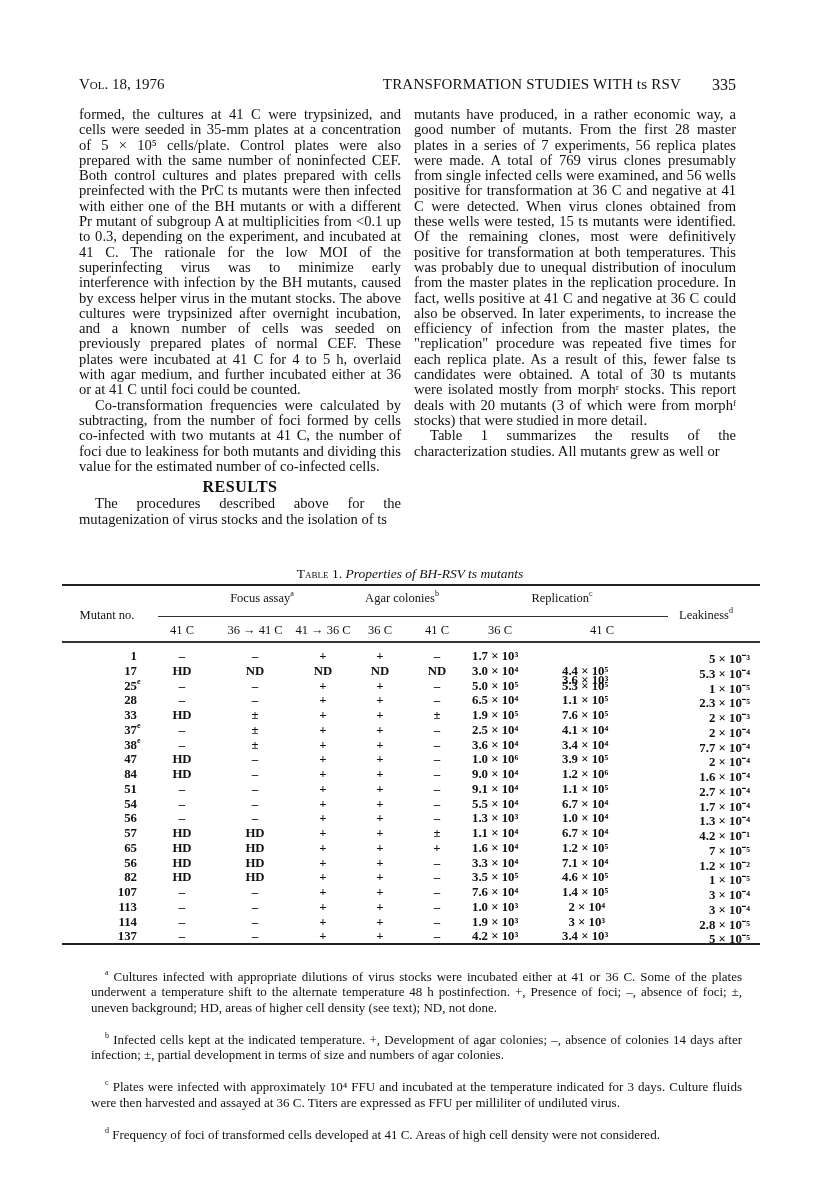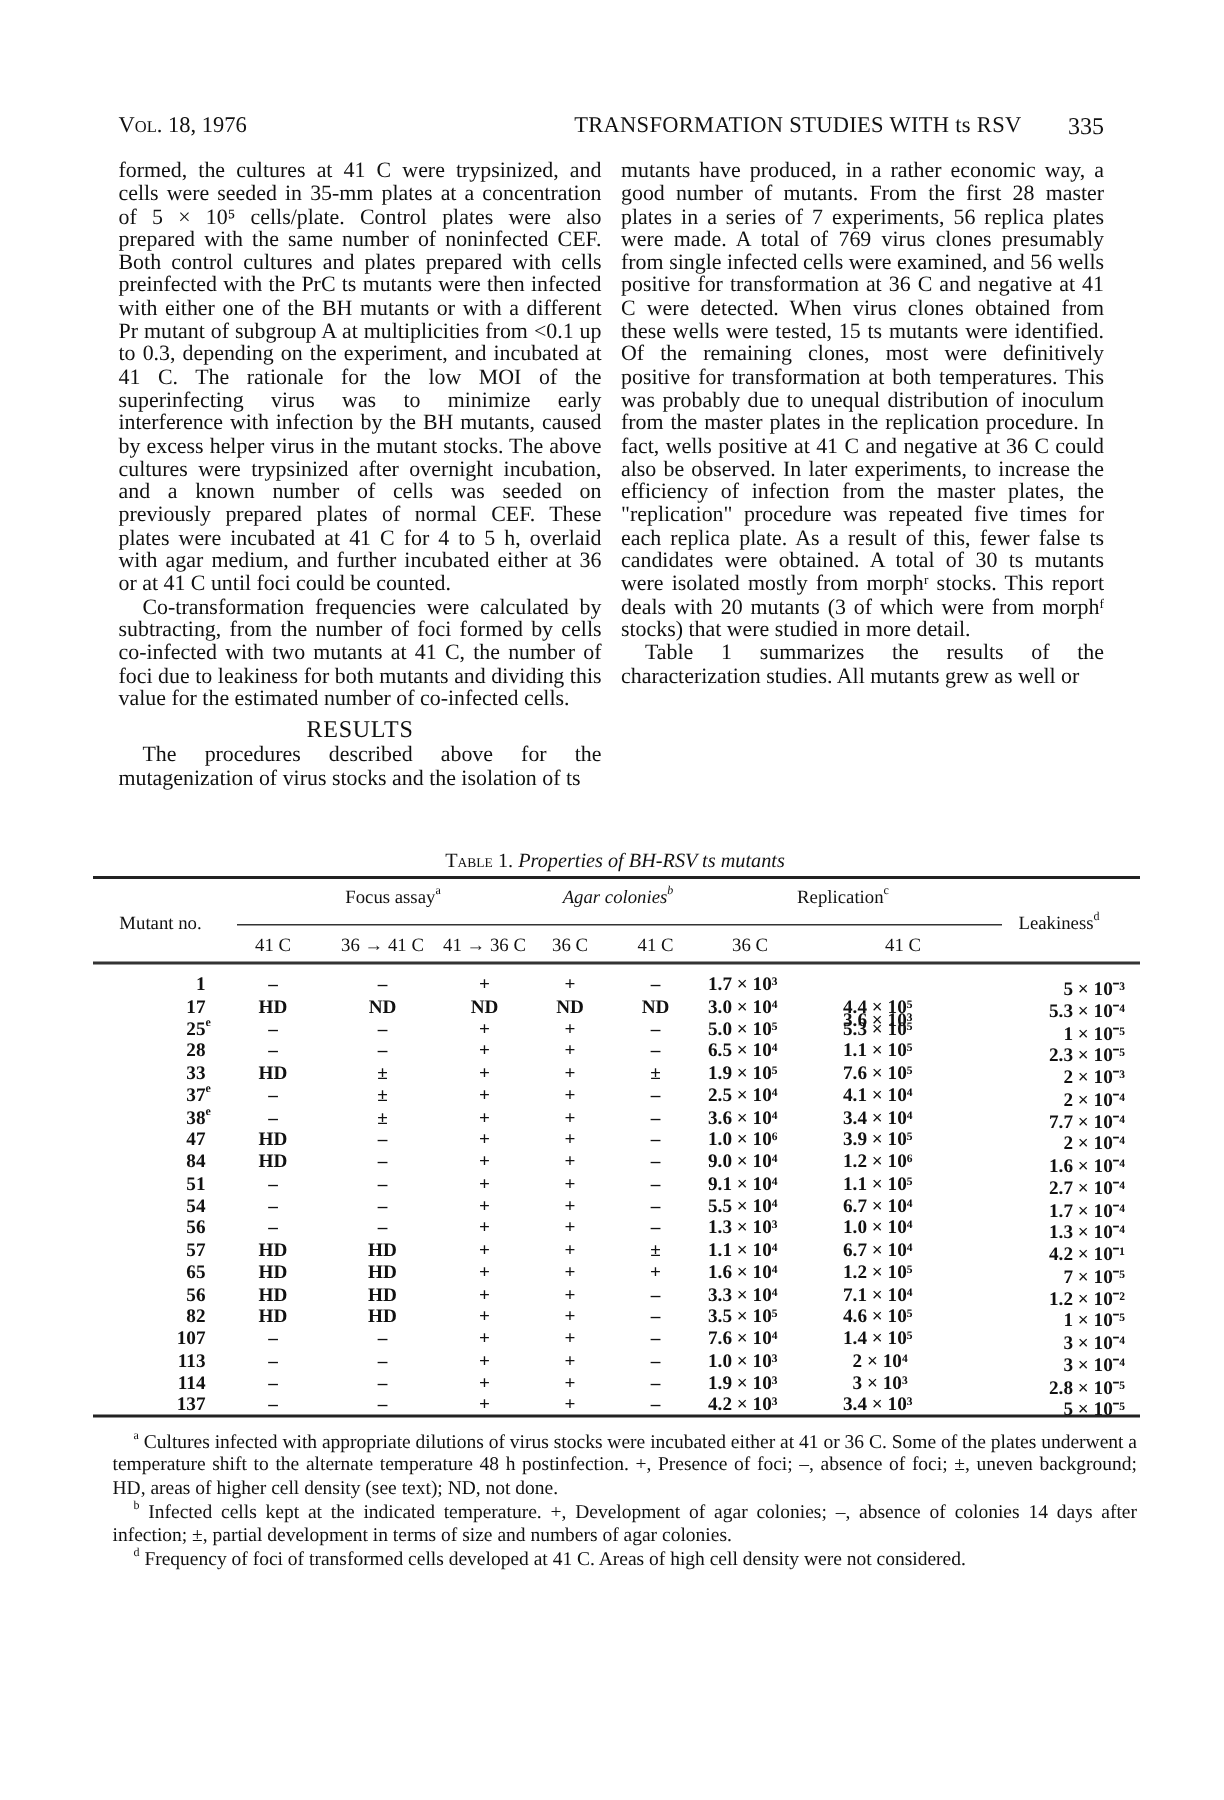--- a/index.html
+++ b/index.html
@@ -11,21 +11,21 @@
   .hdr .title { position: absolute; right: 55px; top: 0; letter-spacing: 0.2px; }
   .hdr .pno { position: absolute; right: 0; top: 0; font-size: 16px; }
 
   .col { position: absolute; top: 107px; width: 322px;
          font-family: "Liberation Serif", serif; font-size: 14.6px; line-height: 15.3px;
          text-align: justify; }
   .col.left { left: 79px; }
   .col.right { left: 414px; }
   .col p { margin: 0; }
   .col p.ind { text-indent: 16px; }
-  .col h2 { font-size: 16px; text-align: center; margin: 5px 0 2px 0; font-weight: normal; letter-spacing: 0.5px; }
+  .col h2 { font-size: 16px; text-align: center; margin: 5px 0 2px 0; font-weight: bold; letter-spacing: 0.5px; }
   sup { font-size: 8px; line-height: 0; vertical-align: 6px; }
 
   .tcap { position: absolute; top: 566px; left: 60px; width: 700px; text-align: center;
           font-family: "Liberation Serif", serif; font-size: 13.5px; }
   .tcap .lab { font-variant: small-caps; }
   .tcap .it { font-style: italic; }
 
   .tbl { position: absolute; top: 584px; left: 62px; width: 698px;
          font-family: "Liberation Serif", serif; font-size: 12.5px; }
   .rule-thick { position: absolute; left: 0; width: 698px; height: 2px; background: #222; }
@@ -38,21 +38,21 @@
   .c-f3641 { left: 168px; width: 50px; }
   .c-f4136 { left: 236px; width: 50px; }
   .c-a36 { left: 298px; width: 40px; }
   .c-a41 { left: 355px; width: 40px; }
   .c-r36 { left: 410px; width: 90px; text-align: left; }
   .c-r41 { left: 500px; width: 90px; text-align: left; }
   .c-leak { left: 600px; width: 88px; text-align: right; }
 
   .fn { position: absolute; top: 952px; left: 74px; width: 685px;
         font-family: "Liberation Serif", serif; font-size: 13px; line-height: 15.3px; text-align: justify; }
-  .fn p { margin: 1px; }
+  .fn p { margin: 17px; }
   .fn p.ind { text-indent: 14px; }
 </style>
 </head>
 <body>
 
 <div class="hdr">
   <span class="vol">Vol. 18, 1976</span>
   <span class="title">TRANSFORMATION STUDIES WITH ts RSV</span>
   <span class="pno">335</span>
 </div>
@@ -73,21 +73,21 @@
   <span class="lab">Table 1.</span>
   <span class="it">Properties of BH-RSV ts mutants</span>
 </div>
 
 <div class="tbl">
   <div class="rule-thick" style="top:0;"></div>
 
   <div class="th" style="left:0; width:90px; top:24px;"><span>Mutant no.</span></div>
 
   <div class="th" style="left:100px; width:200px; top:7px;"><span>Focus assay</span><sup>a</sup></div>
-  <div class="th" style="left:290px; width:120px; top:7px;font-style:italic;"><span>Agar colonies</span><sup>b</sup></div>
+  <div class="th" style="left:280px; width:120px; top:7px;"><span>Agar colonies</span><sup>b</sup></div>
   <div class="th" style="left:420px; width:160px; top:7px;"><span>Replication</span><sup>c</sup></div>
   <div class="th" style="left:590px; width:108px; top:24px;"><span>Leakiness</span><sup>d</sup></div>
 
   <div class="rule-thin" style="left:96px; width:510px; top:32px;"></div>
 
   <div class="th" style="left:100px; width:40px; top:39px;">41 C</div>
   <div class="th" style="left:163px; width:60px; top:39px;">36 → 41 C</div>
   <div class="th" style="left:231px; width:60px; top:39px;">41 → 36 C</div>
   <div class="th" style="left:298px; width:40px; top:39px;">36 C</div>
   <div class="th" style="left:355px; width:40px; top:39px;">41 C</div>
@@ -318,14 +318,15 @@
         <div class="cell c-leak"><span>5 × 10⁻⁵</span></div>
       </div>
     </div>
 
   <div class="rule-thick" style="top:359px;"></div>
 </div>
 
 <div class="fn">
   <p class="ind"><sup>a</sup> <span>Cultures infected with appropriate dilutions of virus stocks were incubated either at 41 or 36 C. Some of the plates underwent a temperature shift to the alternate temperature 48 h postinfection. +, Presence of foci; –, absence of foci; ±, uneven background; HD, areas of higher cell density (see text); ND, not done.</span></p>
   <p class="ind"><sup>b</sup> <span>Infected cells kept at the indicated temperature. +, Development of agar colonies; –, absence of colonies 14 days after infection; ±, partial development in terms of size and numbers of agar colonies.</span></p>
+  <p class="ind"><sup>c</sup> <span>Plates were infected with approximately 10⁴ FFU and incubated at the temperature indicated for 3 days. Culture fluids were then harvested and assayed at 36 C. Titers are expressed as FFU per milliliter of undiluted virus.</span></p>
   <p class="ind"><sup>d</sup> <span>Frequency of foci of transformed cells developed at 41 C. Areas of high cell density were not considered.</span></p>
 </div>
 
 </body></html>

